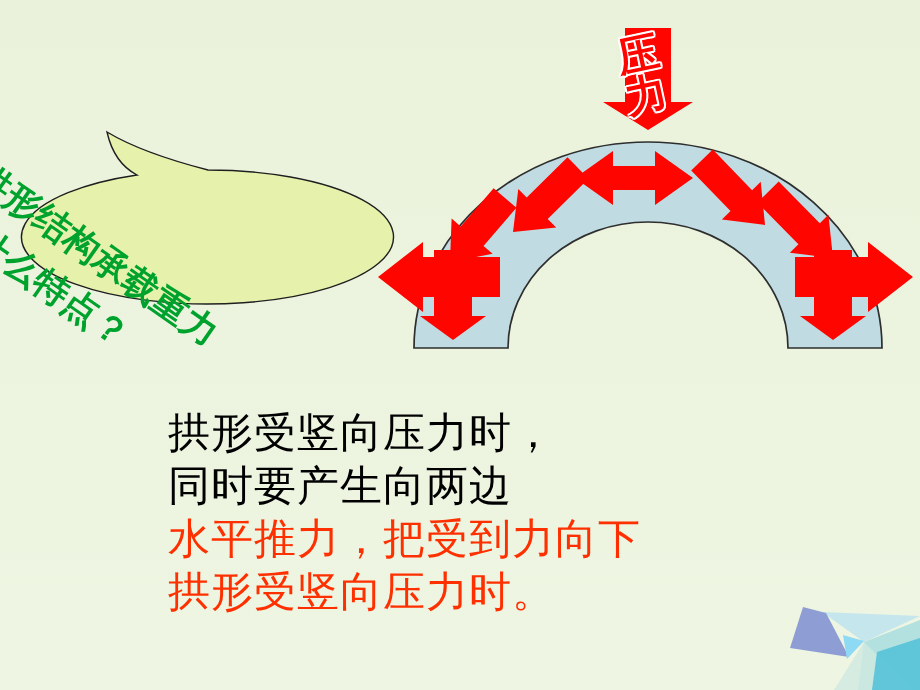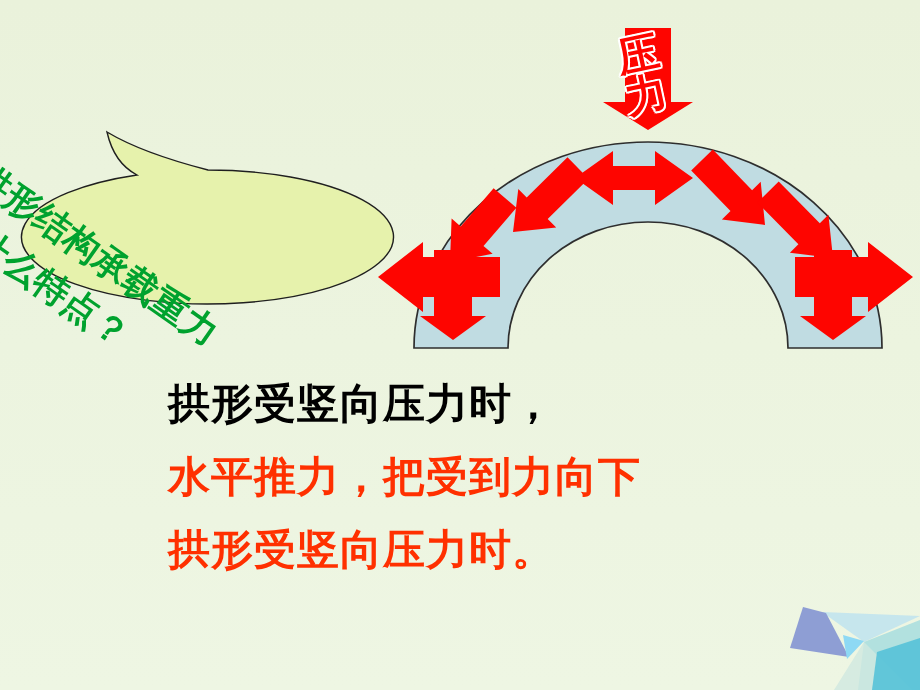--- a/index.html
+++ b/index.html
@@ -27,26 +27,26 @@
   }
 
   .question {
     position:absolute; left:-6px; top:150px;
     transform:rotate(35deg); transform-origin:0 0;
     font-size:36px; line-height:53px; font-weight:bold;
     color:#00A22E; white-space:nowrap;
   }
 
   .body-text {
-    position:absolute; left:168px; top:378px;
+    position:absolute; left:168px; top:407px;
     font-family:"Liberation Serif","DejaVu Serif",serif;
-    font-size:42px; line-height:53px; font-weight:bold;
+    font-size:42px; line-height:53px; font-weight:normal;
     color:#000; letter-spacing:1px; white-space:nowrap;
   }
-  .body-text .red { color:#FF3000;margin-top:20px; }
+  .body-text .red { color:#FF3000; }
 </style>
 </head>
 <body>
 
 <div class="slide">
 
   <svg class="scene" viewBox="0 0 920 690">
 
     <path class="bubble" d="M137 175 Q114 163 107 132 Q142 153 208 170 A186 67 0 1 1 137 175 Z"></path>
 
@@ -79,17 +79,18 @@
 
   <div class="pressure-label">压力</div>
 
   <div class="question">
     <div>拱形结构承载重力</div>
     <div>有什么特点？</div>
   </div>
 
   <div class="body-text">
     <div class="black">拱形受竖向压力时，</div>
+    <div class="black">同时要产生向两边</div>
     <div class="red">水平推力，把受到力向下</div>
     <div class="red">拱形受竖向压力时。</div>
   </div>
 
 </div>
 
 </body></html>

